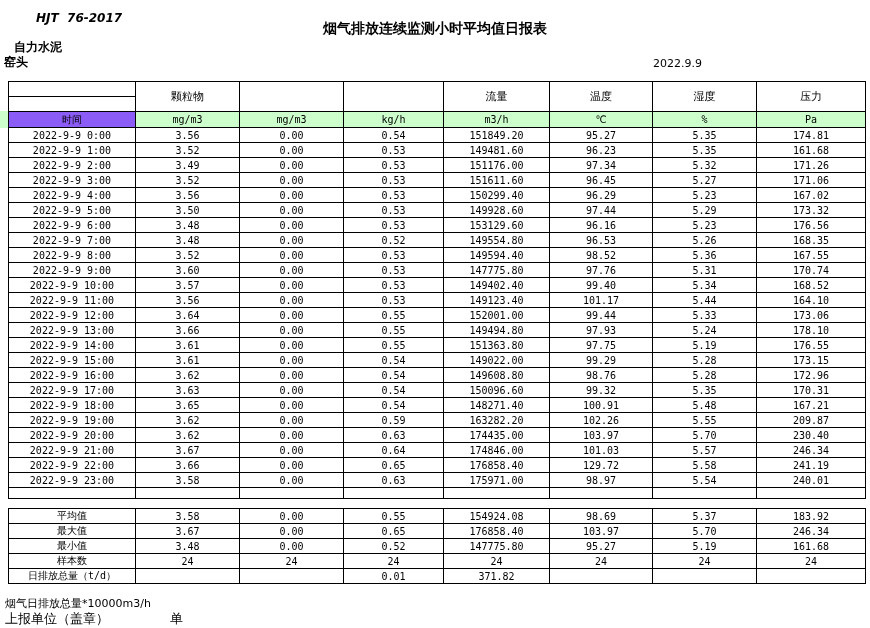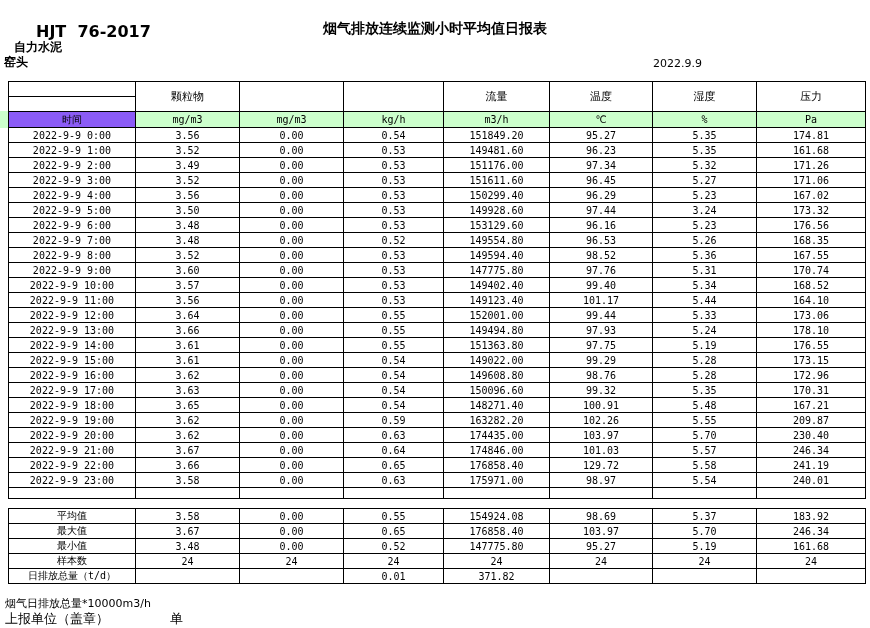--- a/index.html
+++ b/index.html
@@ -1,21 +1,21 @@
 <!DOCTYPE html>
 <html><head>
 <meta charset="utf-8">
 <style>
   html,body{margin:0;padding:0;}
   body{
     width:870px;height:628px;background:#ffffff;position:relative;
     font-family:"DejaVu Sans","Liberation Sans",sans-serif;color:#000;
     overflow:hidden;
   }
-  .doc-code{position:absolute;left:36px;top:22px;font-size:16px;font-weight:bold;white-space:pre;}
+  .doc-code{position:absolute;left:36px;top:11px;font-size:12px;font-weight:bold;white-space:pre;font-style:italic;}
   .title{position:absolute;left:0;top:20px;width:100%;text-align:center;font-size:14px;font-weight:bold;}
   .company{position:absolute;left:14px;top:39px;font-size:12px;font-weight:bold;}
   .station{position:absolute;left:4px;top:54px;font-size:12px;font-weight:bold;}
   .date{position:absolute;left:653px;top:57px;font-size:11px;}
   .green-strip{position:absolute;left:0;top:111px;width:9px;height:17px;}
   table{border-collapse:collapse;table-layout:fixed;position:absolute;left:8px;background:#fff;}
   #tbl-main{top:81px;}
   #tbl-summary{top:508px;}
   td{
     border:1px solid #000;text-align:center;vertical-align:middle;
@@ -127,21 +127,21 @@
         <td>5.23</td>
         <td>167.02</td>
       </tr>
       <tr>
         <td>2022-9-9 5:00</td>
         <td>3.50</td>
         <td>0.00</td>
         <td>0.53</td>
         <td>149928.60</td>
         <td>97.44</td>
-        <td>3.24</td>
+        <td>5.29</td>
         <td>173.32</td>
       </tr>
       <tr>
         <td>2022-9-9 6:00</td>
         <td>3.48</td>
         <td>0.00</td>
         <td>0.53</td>
         <td>153129.60</td>
         <td>96.16</td>
         <td>5.23</td>

